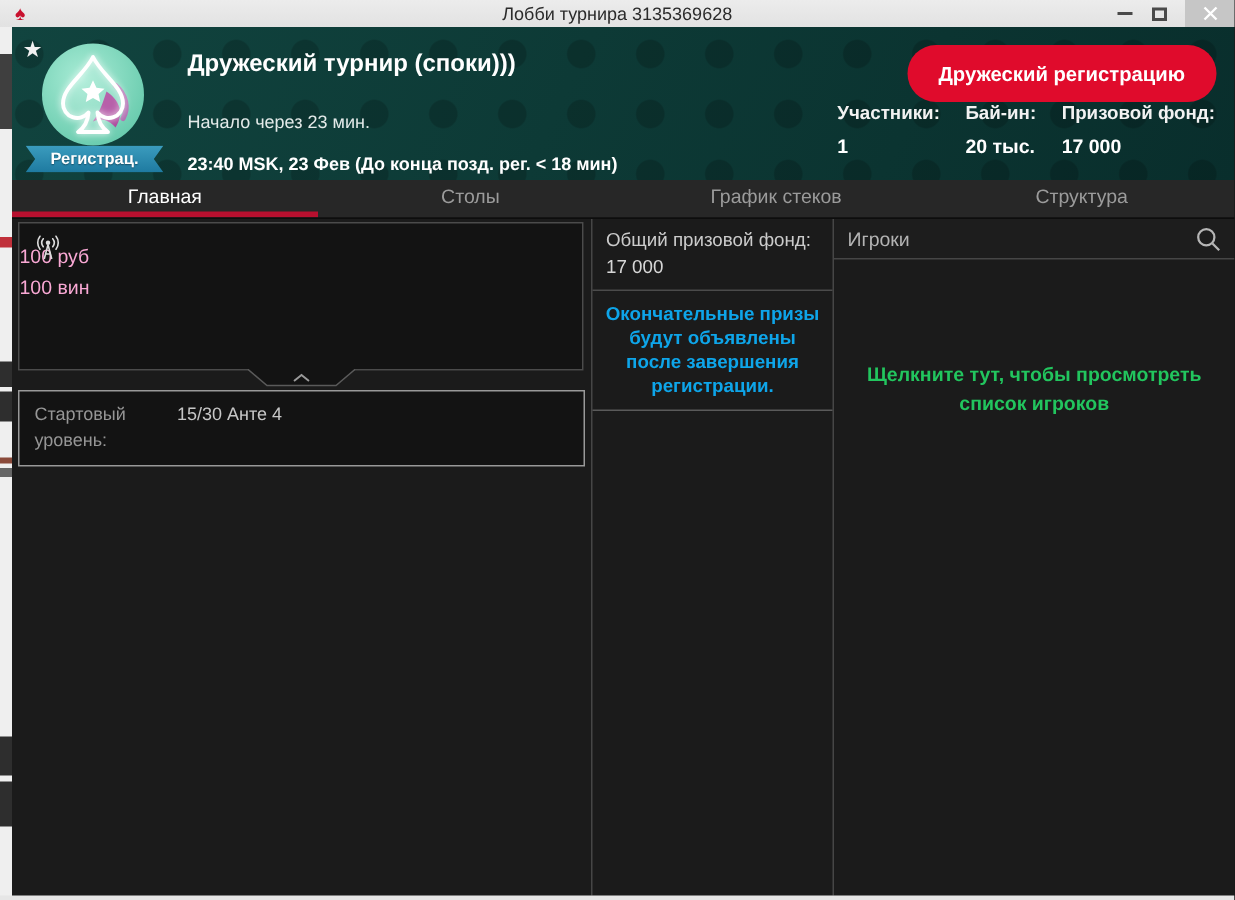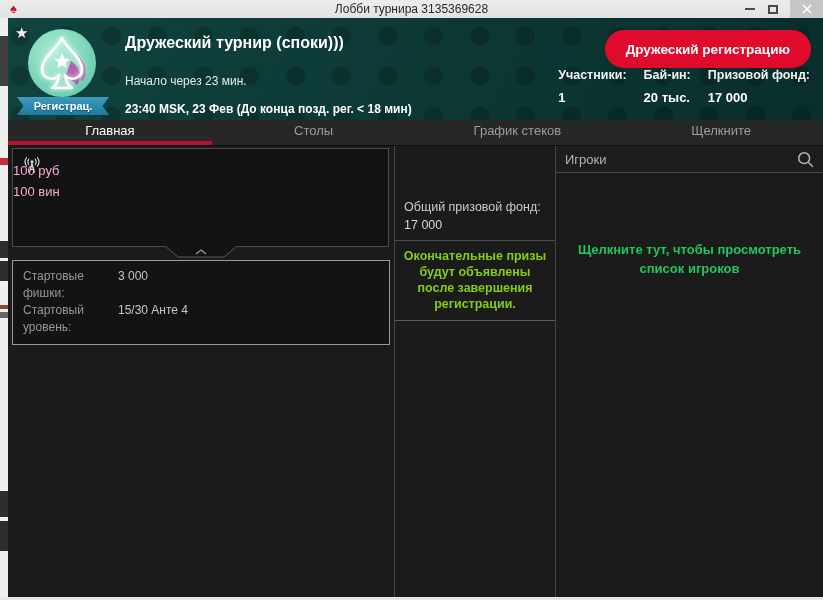--- a/index.html
+++ b/index.html
@@ -77,25 +77,25 @@
   .notch { position: absolute; bottom: -12px; left: 50%; transform: translateX(-50%); cursor: pointer; }
 
   .start-box {
     margin: 13px 4px 0 4px; background: #131313; border: 1px solid #999999;
     padding: 7px 10px 8px 10px; font-size: 12px; line-height: 17px;
   }
   .start-row { display: flex; }
   .start-row .label { width: 95px; color: #969696; flex-shrink: 0; }
   .start-row .value { color: #c6c6c6; }
 
-  .prize-box { padding: 7px 9px 8px 9px; font-size: 12.5px; color: #cbcbcb; border-bottom: 1px solid #4b4b4b; margin-top: 47px; }
+  .prize-box { padding: 7px 9px 8px 9px; font-size: 12.5px; color: #cbcbcb; border-bottom: 1px solid #4b4b4b; }
   .prize-box .value { margin-top: 4px; color: #d6d6d6; }
   .note-box {
     padding: 7px 5px 8px 5px; border-bottom: 1px solid #5a5a5a;
-    text-align: center; font-size: 12.5px; line-height: 16px; font-weight: bold; color: #84cc16;
+    text-align: center; font-size: 12.5px; line-height: 16px; font-weight: bold; color: #0ea5e9;
   }
 
   .search-bar {
     height: 27px; border-bottom: 1px solid #464646; display: flex; align-items: center;
     padding: 0 9px; background: #1d1d1d;
   }
   .search-input {
     flex: 1; background: transparent; border: none; outline: none;
     font-size: 13px; color: #d0d0d0; font-family: "Liberation Sans", sans-serif;
   }
@@ -173,21 +173,21 @@
       <div class="s-label">Призовой фонд:</div>
       <div class="s-value">17 000</div>
     </div>
   </div>
 </div>
 
 <div class="tabbar">
   <div class="tab active">Главная</div>
   <div class="tab">Столы</div>
   <div class="tab">График стеков</div>
-  <div class="tab">Щелкните</div>
+  <div class="tab">Структура</div>
 </div>
 
 <div class="content">
 
   <div class="col-left">
     <div class="promo-box">
       <svg class="antenna" width="20" height="20" viewBox="0 0 24 24">
         <circle cx="12" cy="7" r="1.8" fill="#dcdcdc"></circle>
         <path d="M12 8.5 L9 20 M12 8.5 L15 20 M10 16 H14" stroke="#dcdcdc" stroke-width="1.3" fill="none"></path>
         <path d="M8.2 3.8 a5.2 5.2 0 0 0 0 6.4 M15.8 3.8 a5.2 5.2 0 0 1 0 6.4" stroke="#dcdcdc" stroke-width="1.3" fill="none" stroke-linecap="round"></path>
@@ -198,24 +198,20 @@
         <div>100 вин</div>
       </div>
       <svg class="notch" width="72" height="12" viewBox="0 0 72 12">
         <path d="M0 0 L13 11 H59 L72 0" fill="#131313" stroke="#5a5a5a" stroke-width="1"></path>
         <path d="M31 8 L36 4 L41 8" stroke="#9a9a9a" stroke-width="1.3" fill="none"></path>
       </svg>
     </div>
 
     <div class="start-box">
       <div class="start-row">
-        <span class="label">Стартовые фишки:</span>
-        <span class="value">3 000</span>
-      </div>
-      <div class="start-row">
         <span class="label">Стартовый уровень:</span>
         <span class="value">15/30 Анте 4</span>
       </div>
     </div>
   </div>
 
   <div class="col-mid">
     <div class="prize-box">
       <div>Общий призовой фонд:</div>
       <div class="value">17 000</div>

